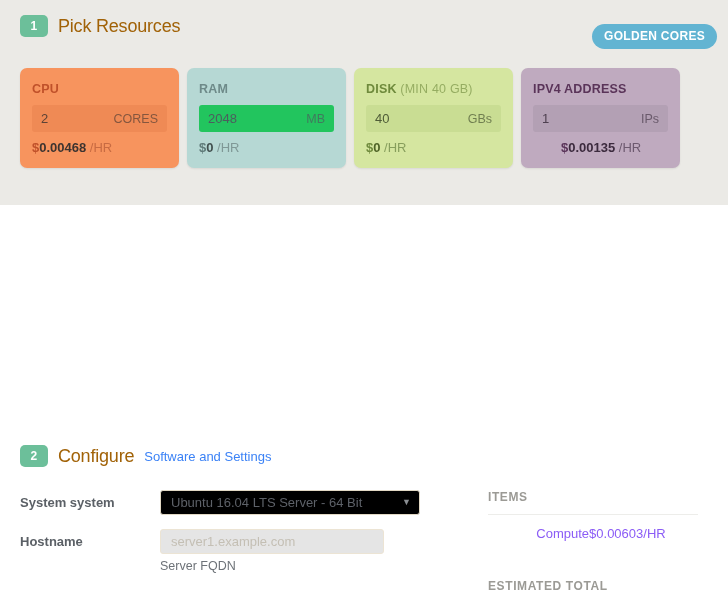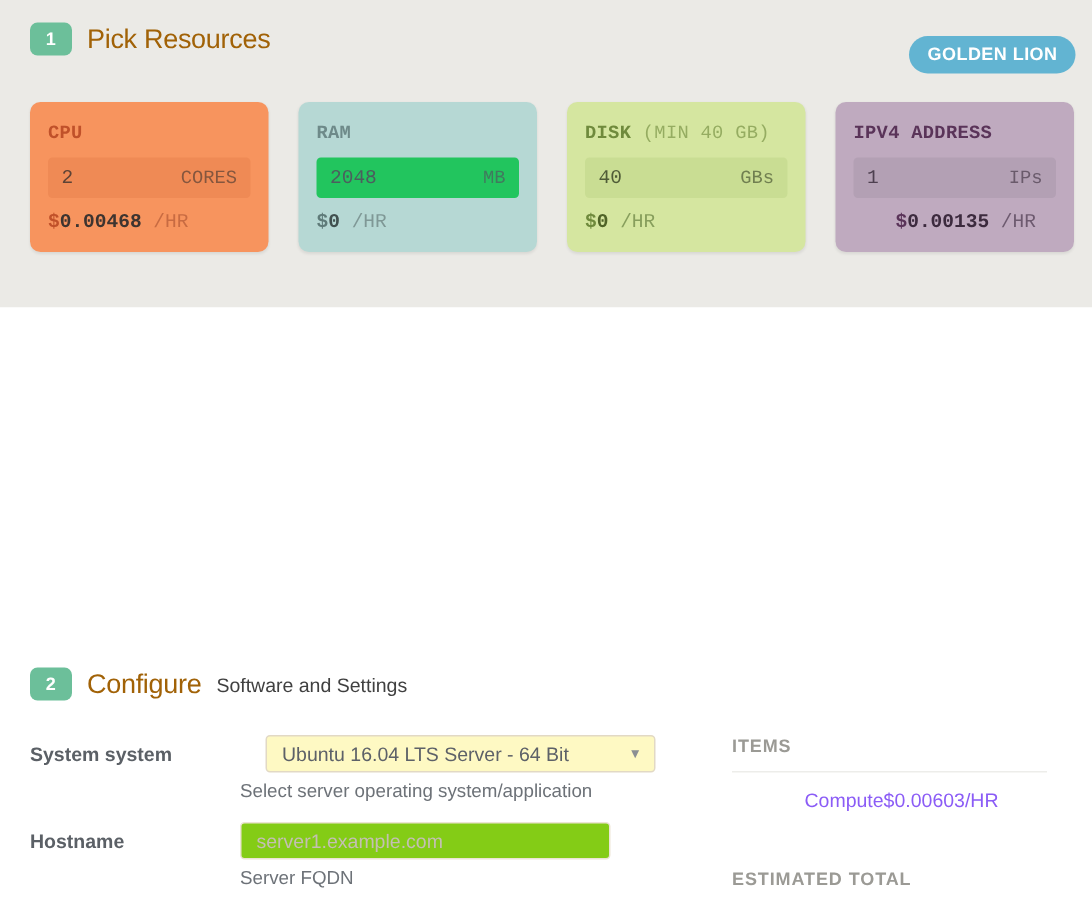--- a/index.html
+++ b/index.html
@@ -44,21 +44,21 @@
   .step-title {
     font-size: 18px;
     font-weight: normal;
     color: #a16207;
     letter-spacing: -0.2px;
     text-align: right;
   }
 
   .step-subtitle {
     font-size: 13px;
-    color: #404040;
+    color: #3b82f6;
     font-weight: normal;
     letter-spacing: 0;
   }
 
   .res-header-row {
     position: absolute;
     left: 20px;
     top: 15px;
   }
 
@@ -74,22 +74,21 @@
     padding: 5px 12px 6px 12px;
     border-radius: 13px;
     white-space: nowrap;
   }
 
   .cards-row {
     position: absolute;
     left: 20px;
     top: 68px;
     display: flex;
-    gap: 20px;
-    font-family: Liberation Mono, monospace;
+    gap: 8px;
   }
 
   .res-card {
     width: 159px;
     height: 100px;
     border-radius: 7px;
     padding: 14px 12px 0 12px;
     position: relative;
     box-shadow: 0 1px 2px rgba(0,0,0,0.08);
   }
@@ -197,42 +196,41 @@
     font-weight: bold;
     color: #5b6066;
     padding-top: 5px;
   }
 
   .form-field { flex: 1; }
 
   .select-box {
     width: 260px;
     height: 25px;
-    background: #fef9c3;
+    background: #000000;
     border: 1px solid #e2d9c5;
     border-radius: 3px;
     display: flex;
     align-items: center;
     justify-content: space-between;
     padding: 0 8px 0 10px;
     font-size: 13px;
     color: #5d6168;
     cursor: pointer;
-    margin-left: 17px;
   }
   .caret {
     font-size: 9px;
     color: #8b8f93;
     line-height: 1;
   }
 
   .text-input {
-    width: 247px;
+    width: 224px;
     height: 25px;
-    background: #84cc16;
+    background: #e5e5e5;
     border: 1px solid #ece4d4;
     border-radius: 3px;
     padding: 0 10px;
     font-size: 13px;
     color: #5d6168;
     font-family: "Liberation Sans", sans-serif;
   }
   .text-input::placeholder { color: #c4bfb4; }
 
   .field-hint {
@@ -275,21 +273,21 @@
 </head>
 <body>
 
 <section class="resources-section">
 
   <div class="res-header-row step-header">
     <span class="step-badge">1</span>
     <span class="step-title">Pick Resources</span>
   </div>
 
-  <div class="golden-lion-badge">GOLDEN LION</div>
+  <div class="golden-lion-badge">GOLDEN CORES</div>
 
   <div class="cards-row">
 
     <div class="res-card card-cpu">
       <div class="res-card-label">
         <span>CPU</span>
         <span class="sub"></span>
       </div>
       <div class="res-input">
         <span class="val">2</span>
@@ -361,21 +359,20 @@
 
     <div class="form-col">
 
       <div class="form-row">
         <div class="form-label">System system</div>
         <div class="form-field">
           <div class="select-box">
             <span>Ubuntu 16.04 LTS Server - 64 Bit</span>
             <span class="caret">▼</span>
           </div>
-          <div class="field-hint">Select server operating system/application</div>
         </div>
       </div>
 
       <div class="form-row">
         <div class="form-label">Hostname</div>
         <div class="form-field">
           <input class="text-input" type="text" placeholder="server1.example.com" style="">
           <div class="field-hint">Server FQDN</div>
         </div>
       </div>

